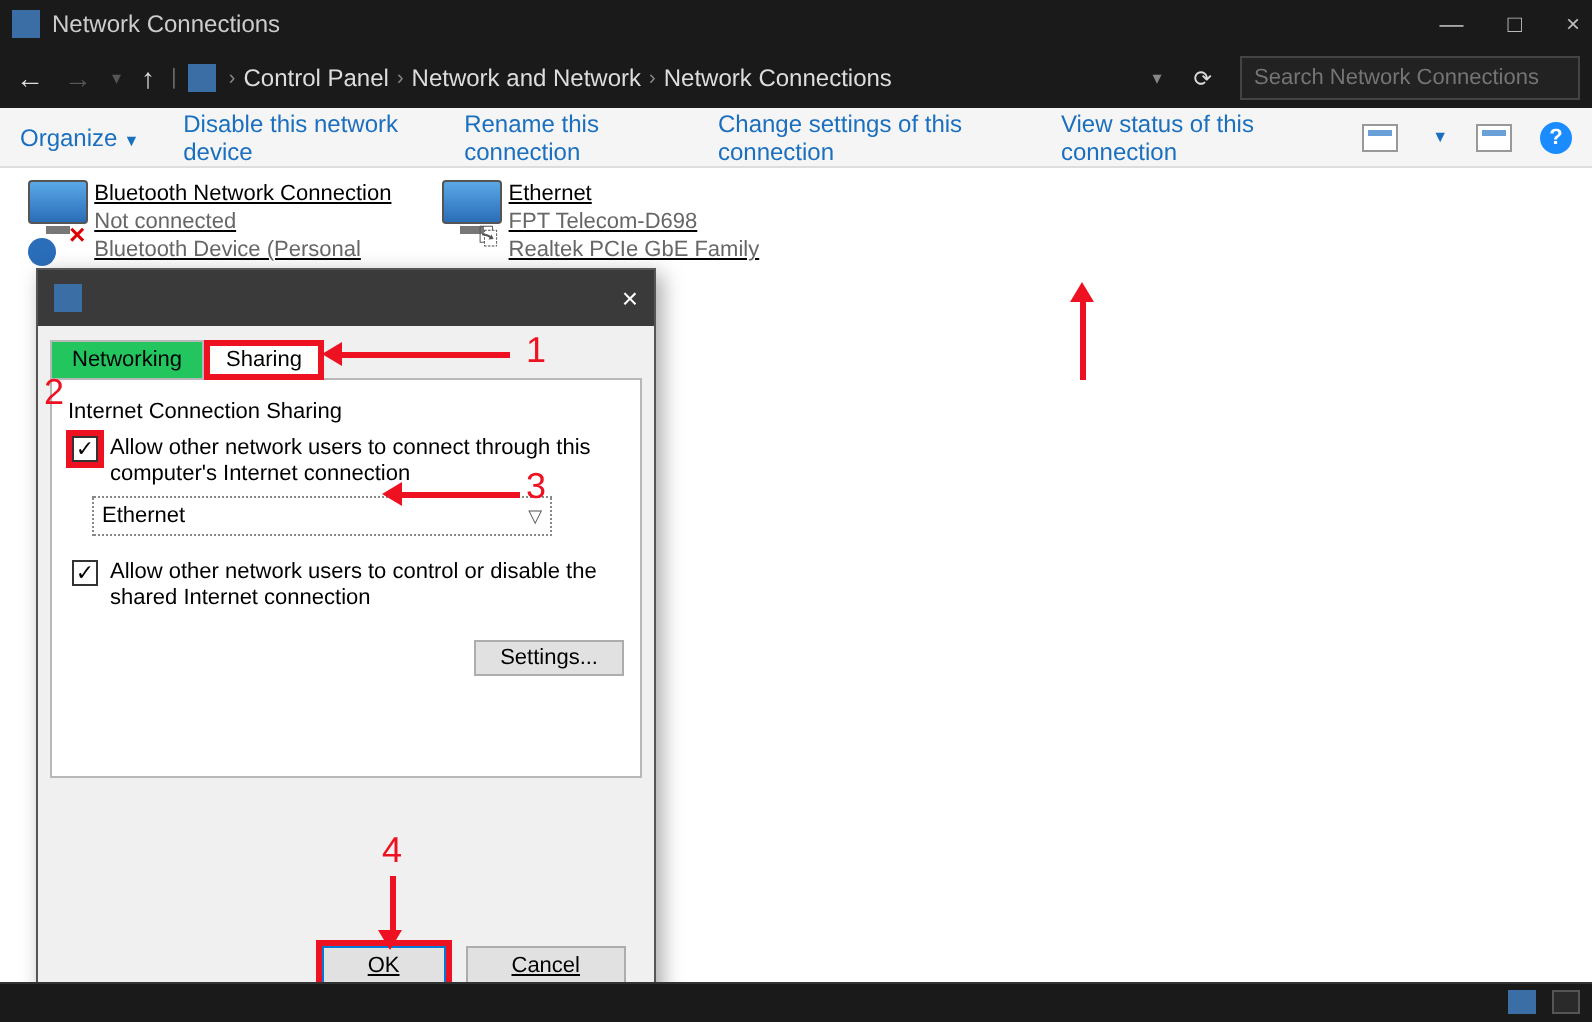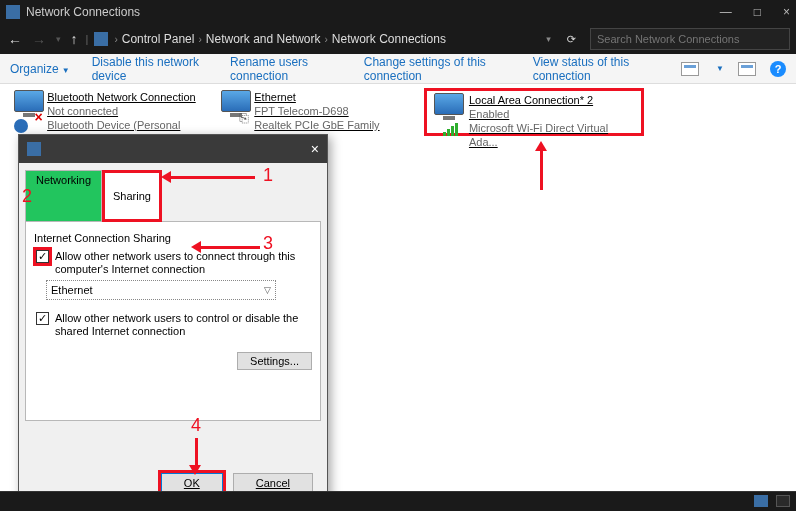--- a/index.html
+++ b/index.html
@@ -37,21 +37,21 @@
     }
     .navbtn { color:#ddd; font-size:14px; cursor:pointer; padding:0 2px; }
     .navbtn.disabled { color:#555; }
     .sep { color:#666; }
     .crumbs { display:flex; align-items:center; gap:4px; font-size:12px; }
     .crumb { color:#ddd; }
     .crumbsep { color:#888; font-size:10px; }
     .crumbwrap { flex:1; display:flex; align-items:center; }
     .refresh { color:#ddd; margin:0 8px; }
     .search {
-      background:#222; border:1px solid #444; height:22px; width:200px;
+      background:#222; border:1px solid #444; height:22px; width:170px;
       color:#888; font-size:11px; padding:2px 6px;
     }
     
     .toolbar {
       height: 30px;
       background:#f5f5f5;
       border-bottom:1px solid #ddd;
       display:flex;
       align-items:center;
       padding: 0 10px;
@@ -122,21 +122,21 @@
     .tab {
       border:1px solid #b8b8b8;
       background:#22c55e;
       padding:3px 10px;
       font-size:11px;
       cursor:pointer;
       position:relative;
       top:1px;
     }
     .tab.active { background:#fff; border-bottom:1px solid #fff; }
-    .redbox-tab { border:3px solid #e12 !important; padding:17px 8px; }
+    .redbox-tab { border:3px solid #e12 !important; padding:1px 8px; }
     .tabbody {
       margin:0 6px 6px 6px;
       background:#fff;
       border:1px solid #b8b8b8;
       height: 200px;
       padding:10px 8px;
       font-size:11px;
       color:#000;
     }
     .group-title { margin-bottom:6px; }
@@ -221,21 +221,21 @@
     </div>
   </div>
   <span class="navbtn" style="font-size:9px;color:#888;">▾</span>
   <span class="refresh">⟳</span>
   <input class="search" placeholder="Search Network Connections" style="">
 </div>
 
 <div class="toolbar">
   <span class="item"><span>Organize</span><span class="dropdown-caret">▼</span></span>
   <span class="item">Disable this network device</span>
-  <span class="item">Rename users connection</span>
+  <span class="item">Rename this connection</span>
   <span class="item">Change settings of this connection</span>
   <span class="item">View status of this connection</span>
   <div class="right">
     <span class="viewicon"></span>
       <span class="dropdown-caret">▼</span>
     <span class="viewicon" style="background:#fff;"></span>
     <span class="helpicon">?</span>
   </div>
 </div>
 
@@ -261,37 +261,20 @@
       <div class="monstand"></div>
       <span style="font-size:12px;color:#555;position:relative;top:-6px;left:8px;">⎘</span>
     </div>
     <div class="txt">
       <span class="name">Ethernet</span>
       <span class="status">FPT Telecom-D698</span>
       <span class="dev">Realtek PCIe GbE Family Controller</span>
     </div>
   </div>
 
-  <div class="conn redbox" style="width:220px;">
-    <div class="ic">
-      <div class="monitor"></div>
-      <div class="monstand"></div>
-      <div class="bars">
-          <span></span>
-          <span></span>
-          <span></span>
-          <span></span>
-        </div>
-    </div>
-    <div class="txt">
-      <span class="name">Local Area Connection* 2</span>
-      <span class="status">Enabled</span>
-      <span class="dev">Microsoft Wi-Fi Direct Virtual Ada...</span>
-    </div>
-  </div>
 </div>
 
 <div class="dialog">
   <div class="dtitle">
     <span style="width:14px;height:14px;background:#3a6ea5;display:inline-block;margin-right:6px;"></span>
     <span class="x">×</span>
   </div>
   <div class="tabs">
     <div class="tab">Networking</div>
     <div class="tab active redbox-tab">Sharing</div>

